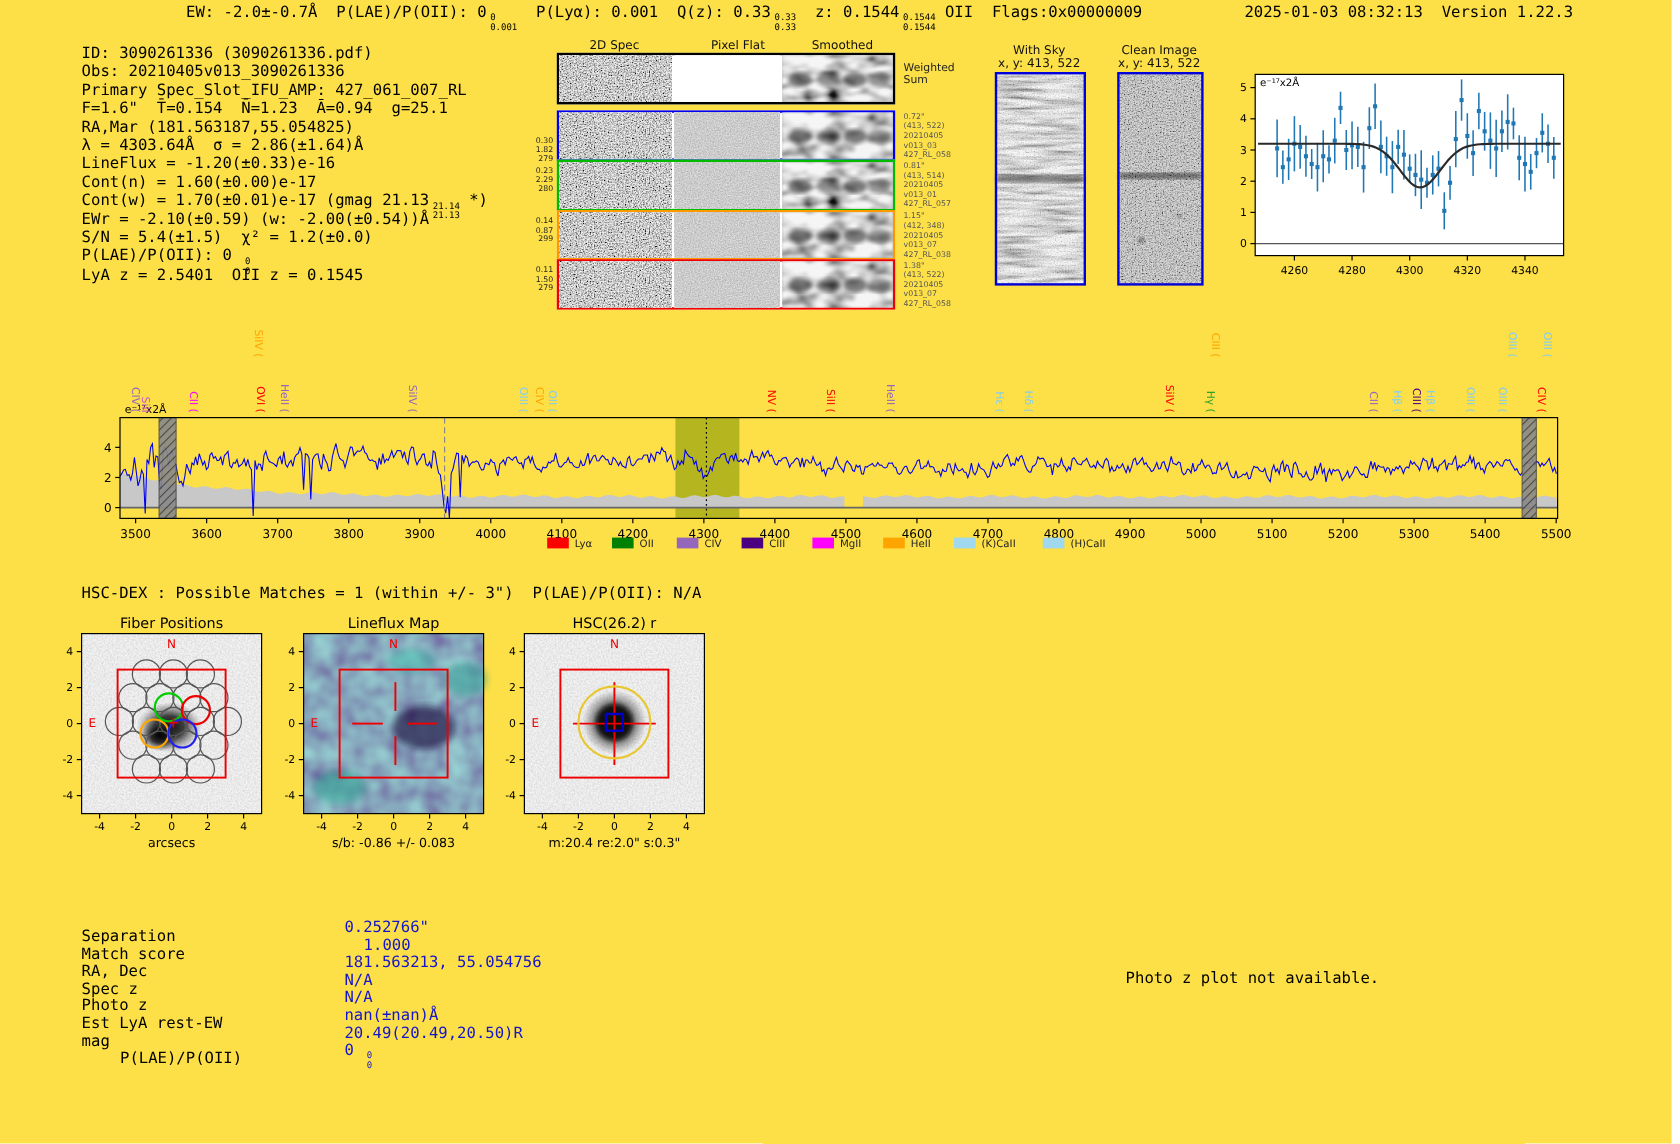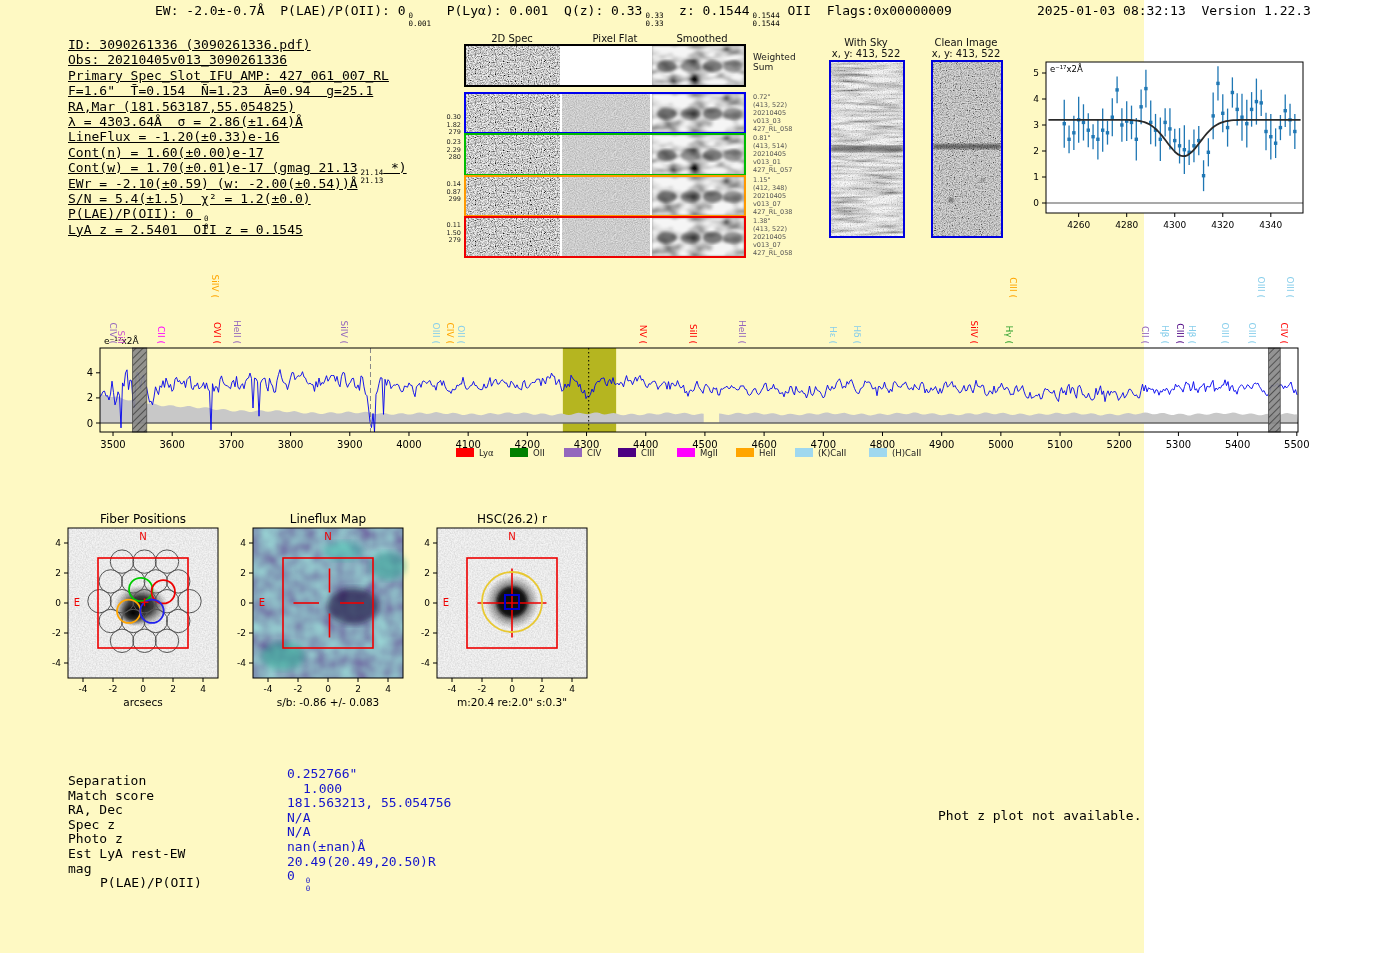--- a/index.html
+++ b/index.html
@@ -1,17 +1,17 @@
 <!DOCTYPE html>
 <html><head>
 <meta charset="utf-8">
 <style>
   html,body{margin:0;padding:0;background:#fff;}
   body{width:1400px;height:953px;overflow:hidden;font-family:"DejaVu Sans",sans-serif;color:#000;}
-  .page{position:relative;width:1144px;height:953px;background:#fef9c3;}
+  .page{position:relative;width:1393px;height:953px;background:#fde047;}
   .mono{font-family:"DejaVu Sans Mono",monospace;}
   .abs{position:absolute;}
   .hdr{font-size:13px;white-space:pre;}
   .stack{display:inline-flex;flex-direction:column;vertical-align:-3px;line-height:1.05;font-size:7.5px;margin-left:3px;}
   .info-line{height:15.4px;font-size:13px;white-space:pre;}
   .ctitle{font-size:10px;text-align:center;color:#111;}
   .cutout-title{font-size:12px;text-align:center;color:#000;}
   .spec2d-row{position:absolute;display:flex;gap:2px;background:#fff;}
   .leftlab{position:absolute;font-size:6.5px;line-height:7.6px;text-align:right;color:#222;font-family:"DejaVu Sans",sans-serif;}
   .rightlab{position:absolute;font-size:6.5px;line-height:8px;color:#555;font-family:"DejaVu Sans",sans-serif;white-space:pre;}
@@ -69,21 +69,21 @@
         <stop offset="0.75" stop-color="#333" stop-opacity="0.35"></stop>
         <stop offset="1" stop-color="#555" stop-opacity="0"></stop>
       </radialGradient>
     </defs>
   </svg>
 
   <div class="abs mono hdr" style="left:155px;top:3px;"><span>EW: -2.0±-0.7Å</span><span>  </span><span>P(LAE)/P(OII):</span><span> </span><span>0</span><span class="stack"><span>0</span><span>0.001</span></span><span>  </span><span>P(Lyα): 0.001</span><span>  </span><span>Q(z):</span><span> </span><span>0.33</span><span class="stack"><span>0.33</span><span>0.33</span></span><span>  </span><span>z:</span><span> </span><span>0.1544</span><span class="stack"><span>0.1544</span><span>0.1544</span></span><span> </span><span>OII</span><span>  </span><span>Flags:0x00000009</span></div>
 
   <div class="abs mono hdr" style="left:1037px;top:3px;"><span>2025-01-03 08:32:13</span><span>  </span><span>Version 1.22.3</span></div>
 
-  <div class="abs mono" style="left:68px;top:37px;text-decoration:underline;" id="info-block">
+  <div class="abs mono" style="left:68px;top:37px;" id="info-block">
       <div class="info-line"><span>ID: 3090261336 (3090261336.pdf)</span></div>
       <div class="info-line"><span>Obs: 20210405v013_3090261336</span></div>
       <div class="info-line"><span>Primary Spec_Slot_IFU_AMP: 427_061_007_RL</span></div>
       <div class="info-line"><span>F=1.6"  T̄=0.154  N̄=1.23  Ā=0.94  g=25.1</span></div>
       <div class="info-line"><span>RA,Mar (181.563187,55.054825)</span></div>
       <div class="info-line"><span>λ = 4303.64Å  σ = 2.86(±1.64)Å</span></div>
       <div class="info-line"><span>LineFlux = -1.20(±0.33)e-16</span></div>
       <div class="info-line"><span>Cont(n) = 1.60(±0.00)e-17</span></div>
       <div class="info-line"><span>Cont(w) = 1.70(±0.01)e-17 (gmag 21.13</span><span class="stack"><span>21.14</span><span>21.13</span></span><span> *)</span></div>
       <div class="info-line"><span>EWr = -2.10(±0.59) (w: -2.00(±0.54))Å</span></div>
@@ -459,20 +459,21 @@
       <rect x="597" y="186" width="18" height="9" fill="#ff00ff"></rect>
       <text x="620" y="194" font-size="8.5" fill="#222" text-anchor="start">MgII</text>
       <rect x="656" y="186" width="18" height="9" fill="#ffa500"></rect>
       <text x="679" y="194" font-size="8.5" fill="#222" text-anchor="start">HeII</text>
       <rect x="715" y="186" width="18" height="9" fill="#9fd8ef"></rect>
       <text x="738" y="194" font-size="8.5" fill="#222" text-anchor="start">(K)CaII</text>
       <rect x="789" y="186" width="18" height="9" fill="#9fd8ef"></rect>
       <text x="812" y="194" font-size="8.5" fill="#222" text-anchor="start">(H)CaII</text>
     </svg>
 
+  <div class="abs mono" style="left:68px;top:487px;font-size:13px;white-space:pre;">HSC-DEX : Possible Matches = 1 (within +/- 3")  P(LAE)/P(OII): N/A</div>
 
   <div class="abs cutout-title" style="left:63px;top:512px;width:160px;">Fiber Positions</div>
   <div class="abs cutout-title" style="left:248px;top:512px;width:160px;">Lineflux Map</div>
   <div class="abs cutout-title" style="left:432px;top:512px;width:160px;">HSC(26.2) r</div>
 
   <svg id="fiber-svg" style="left:38px;top:506px;" width="210" height="210">
       <rect x="30" y="22" width="150" height="150" fill="#dcdcdc"></rect>
       <rect x="30" y="22" width="150" height="150" filter="url(#fLight)" opacity="0.7"></rect>
       <ellipse cx="103" cy="100" rx="27" ry="21" fill="url(#blobG)"></ellipse>
       <ellipse cx="95" cy="107" rx="16" ry="13" fill="url(#blobG)"></ellipse>
@@ -612,15 +613,15 @@
       <div class="mt-label" style="left: 0px; top: 65.4px;">Photo z</div>
       <div class="mt-value" style="left: 219px; top: 58.4px;">N/A</div>
       <div class="mt-label" style="left: 0px; top: 80px;">Est LyA rest-EW</div>
       <div class="mt-value" style="left: 219px; top: 73px;">nan(±nan)Å</div>
       <div class="mt-label" style="left: 0px; top: 94.6px;">mag</div>
       <div class="mt-value" style="left: 219px; top: 87.6px;">20.49(20.49,20.50)R</div>
       <div class="mt-label" style="left: 0px; top: 109.2px; margin-left: 32px;">P(LAE)/P(OII)</div>
       <div class="mt-value" style="left: 219px; top: 102.2px;"><span>0 </span><span class="stack"><span>0</span><span>0</span></span></div>
     </div>
 
-  <div class="abs mono" style="left:938px;top:808px;font-size:13px;">Phot z plot not available.</div>
+  <div class="abs mono" style="left:938px;top:808px;font-size:13px;">Photo z plot not available.</div>
 
 </div>
 
 </body></html>

